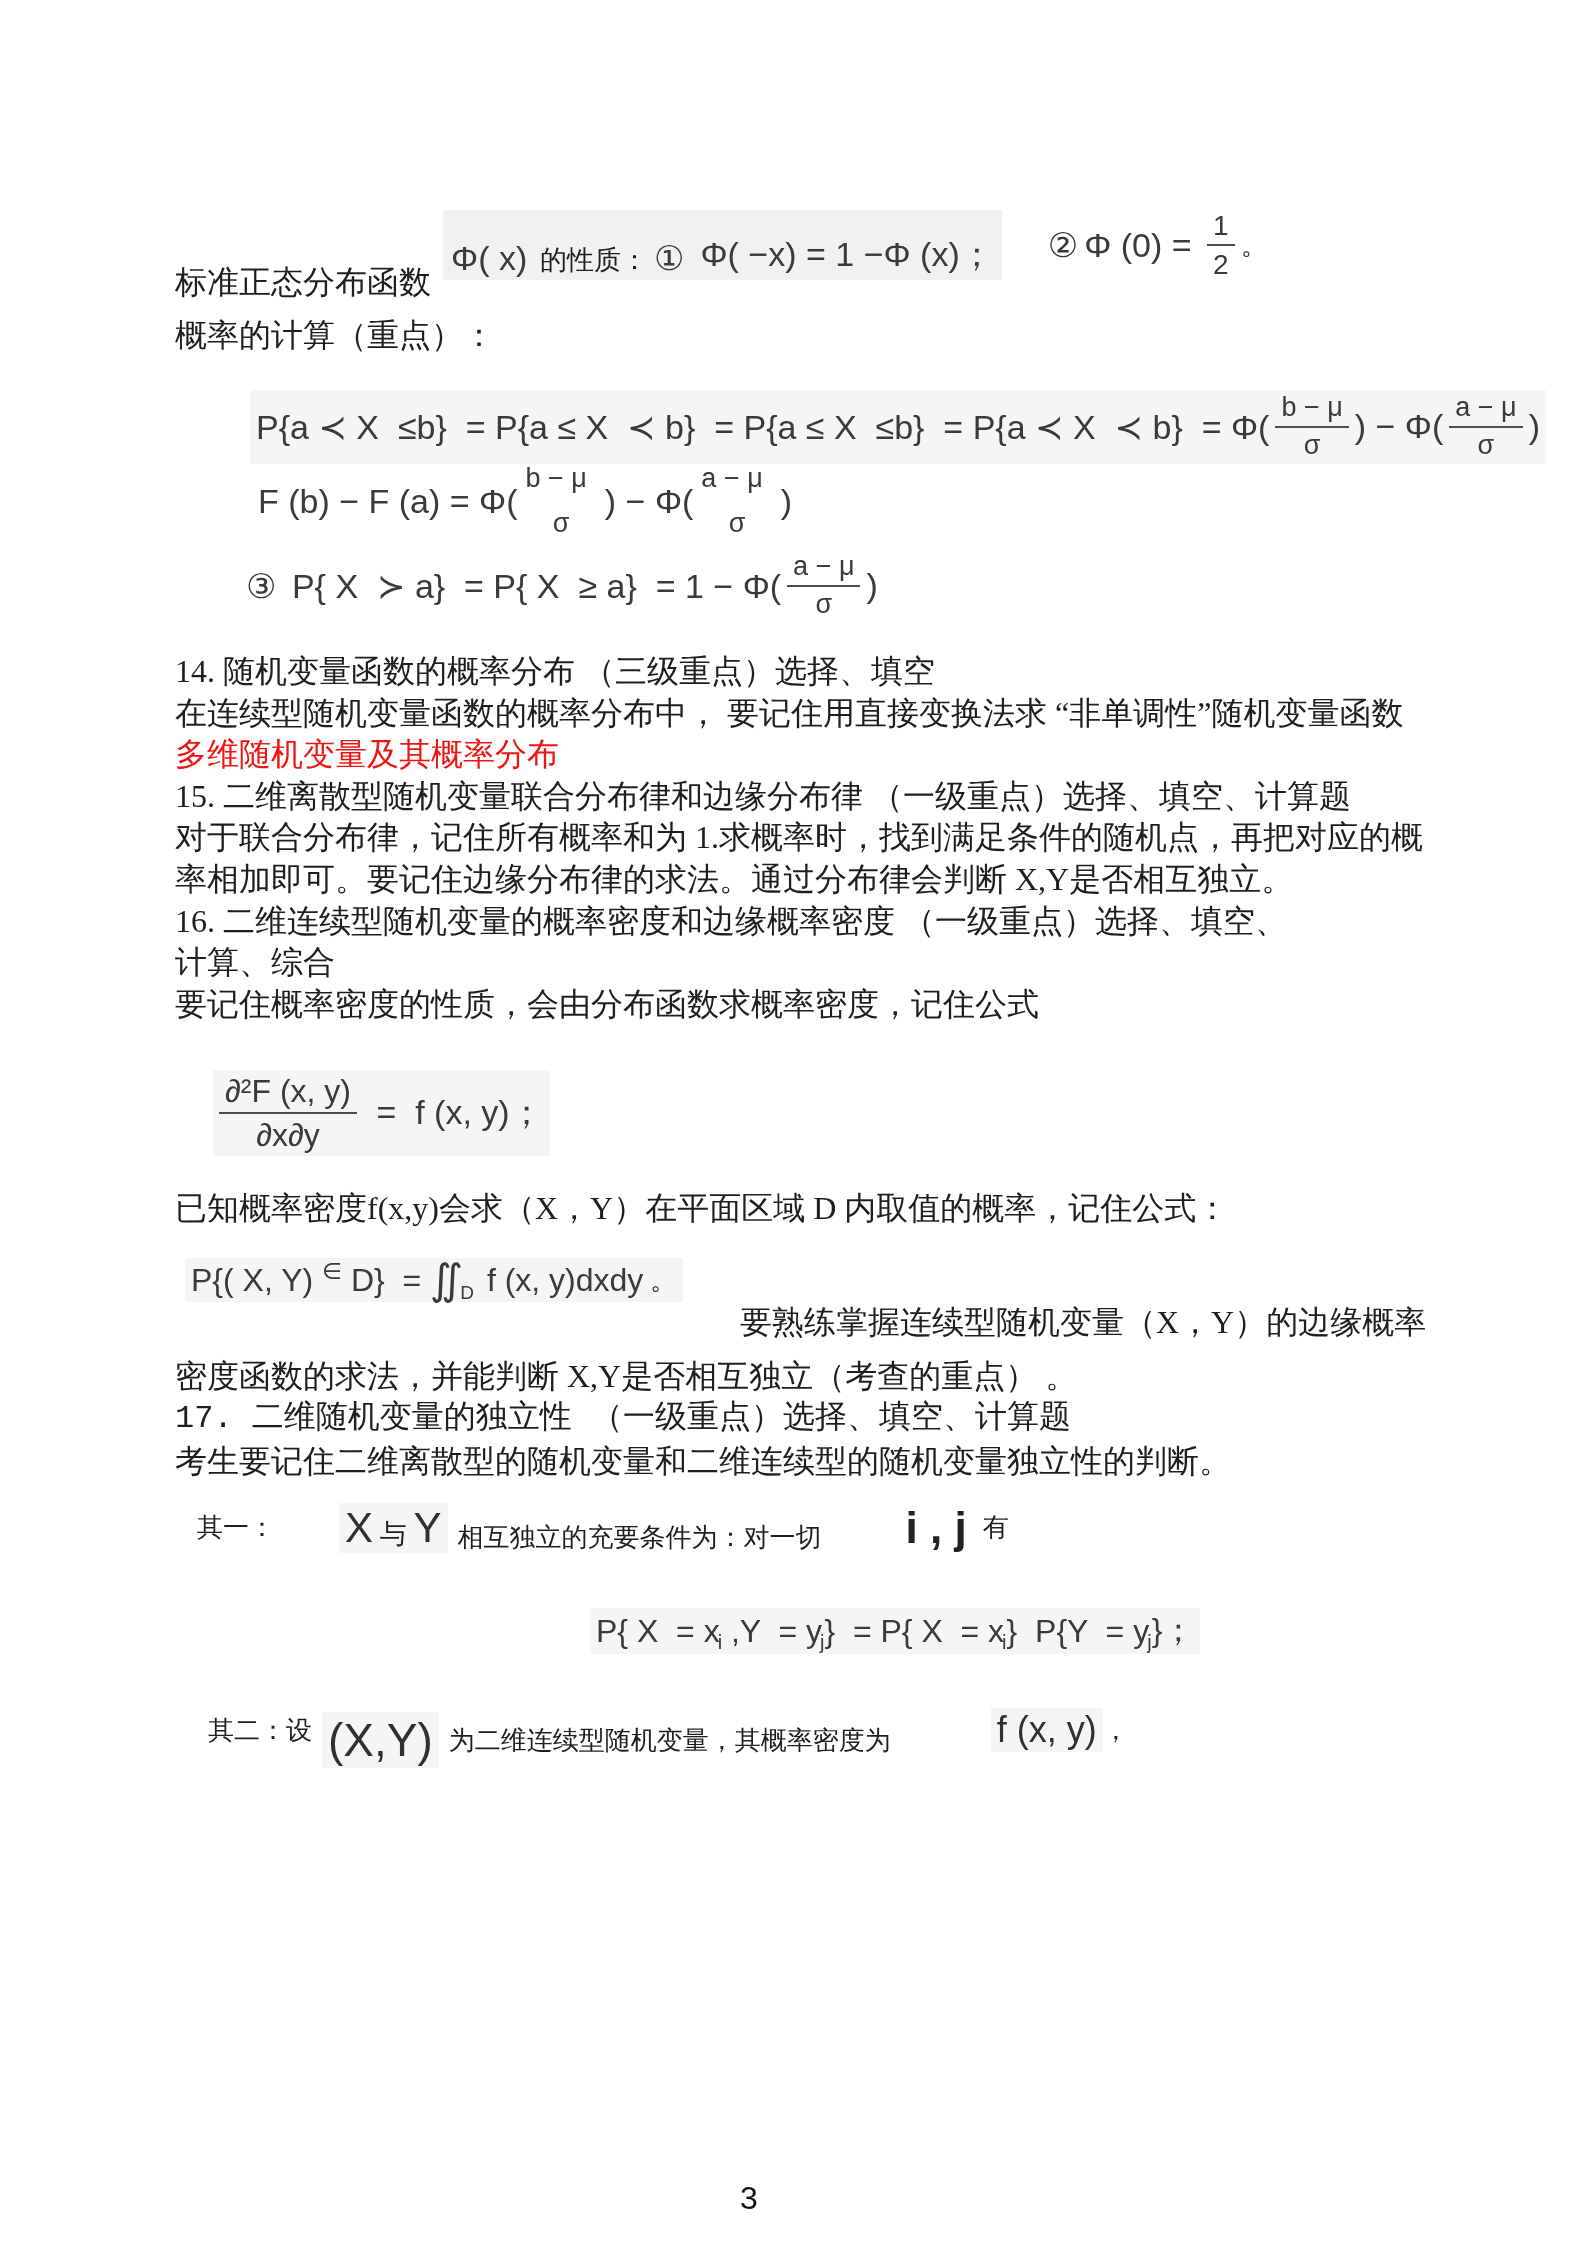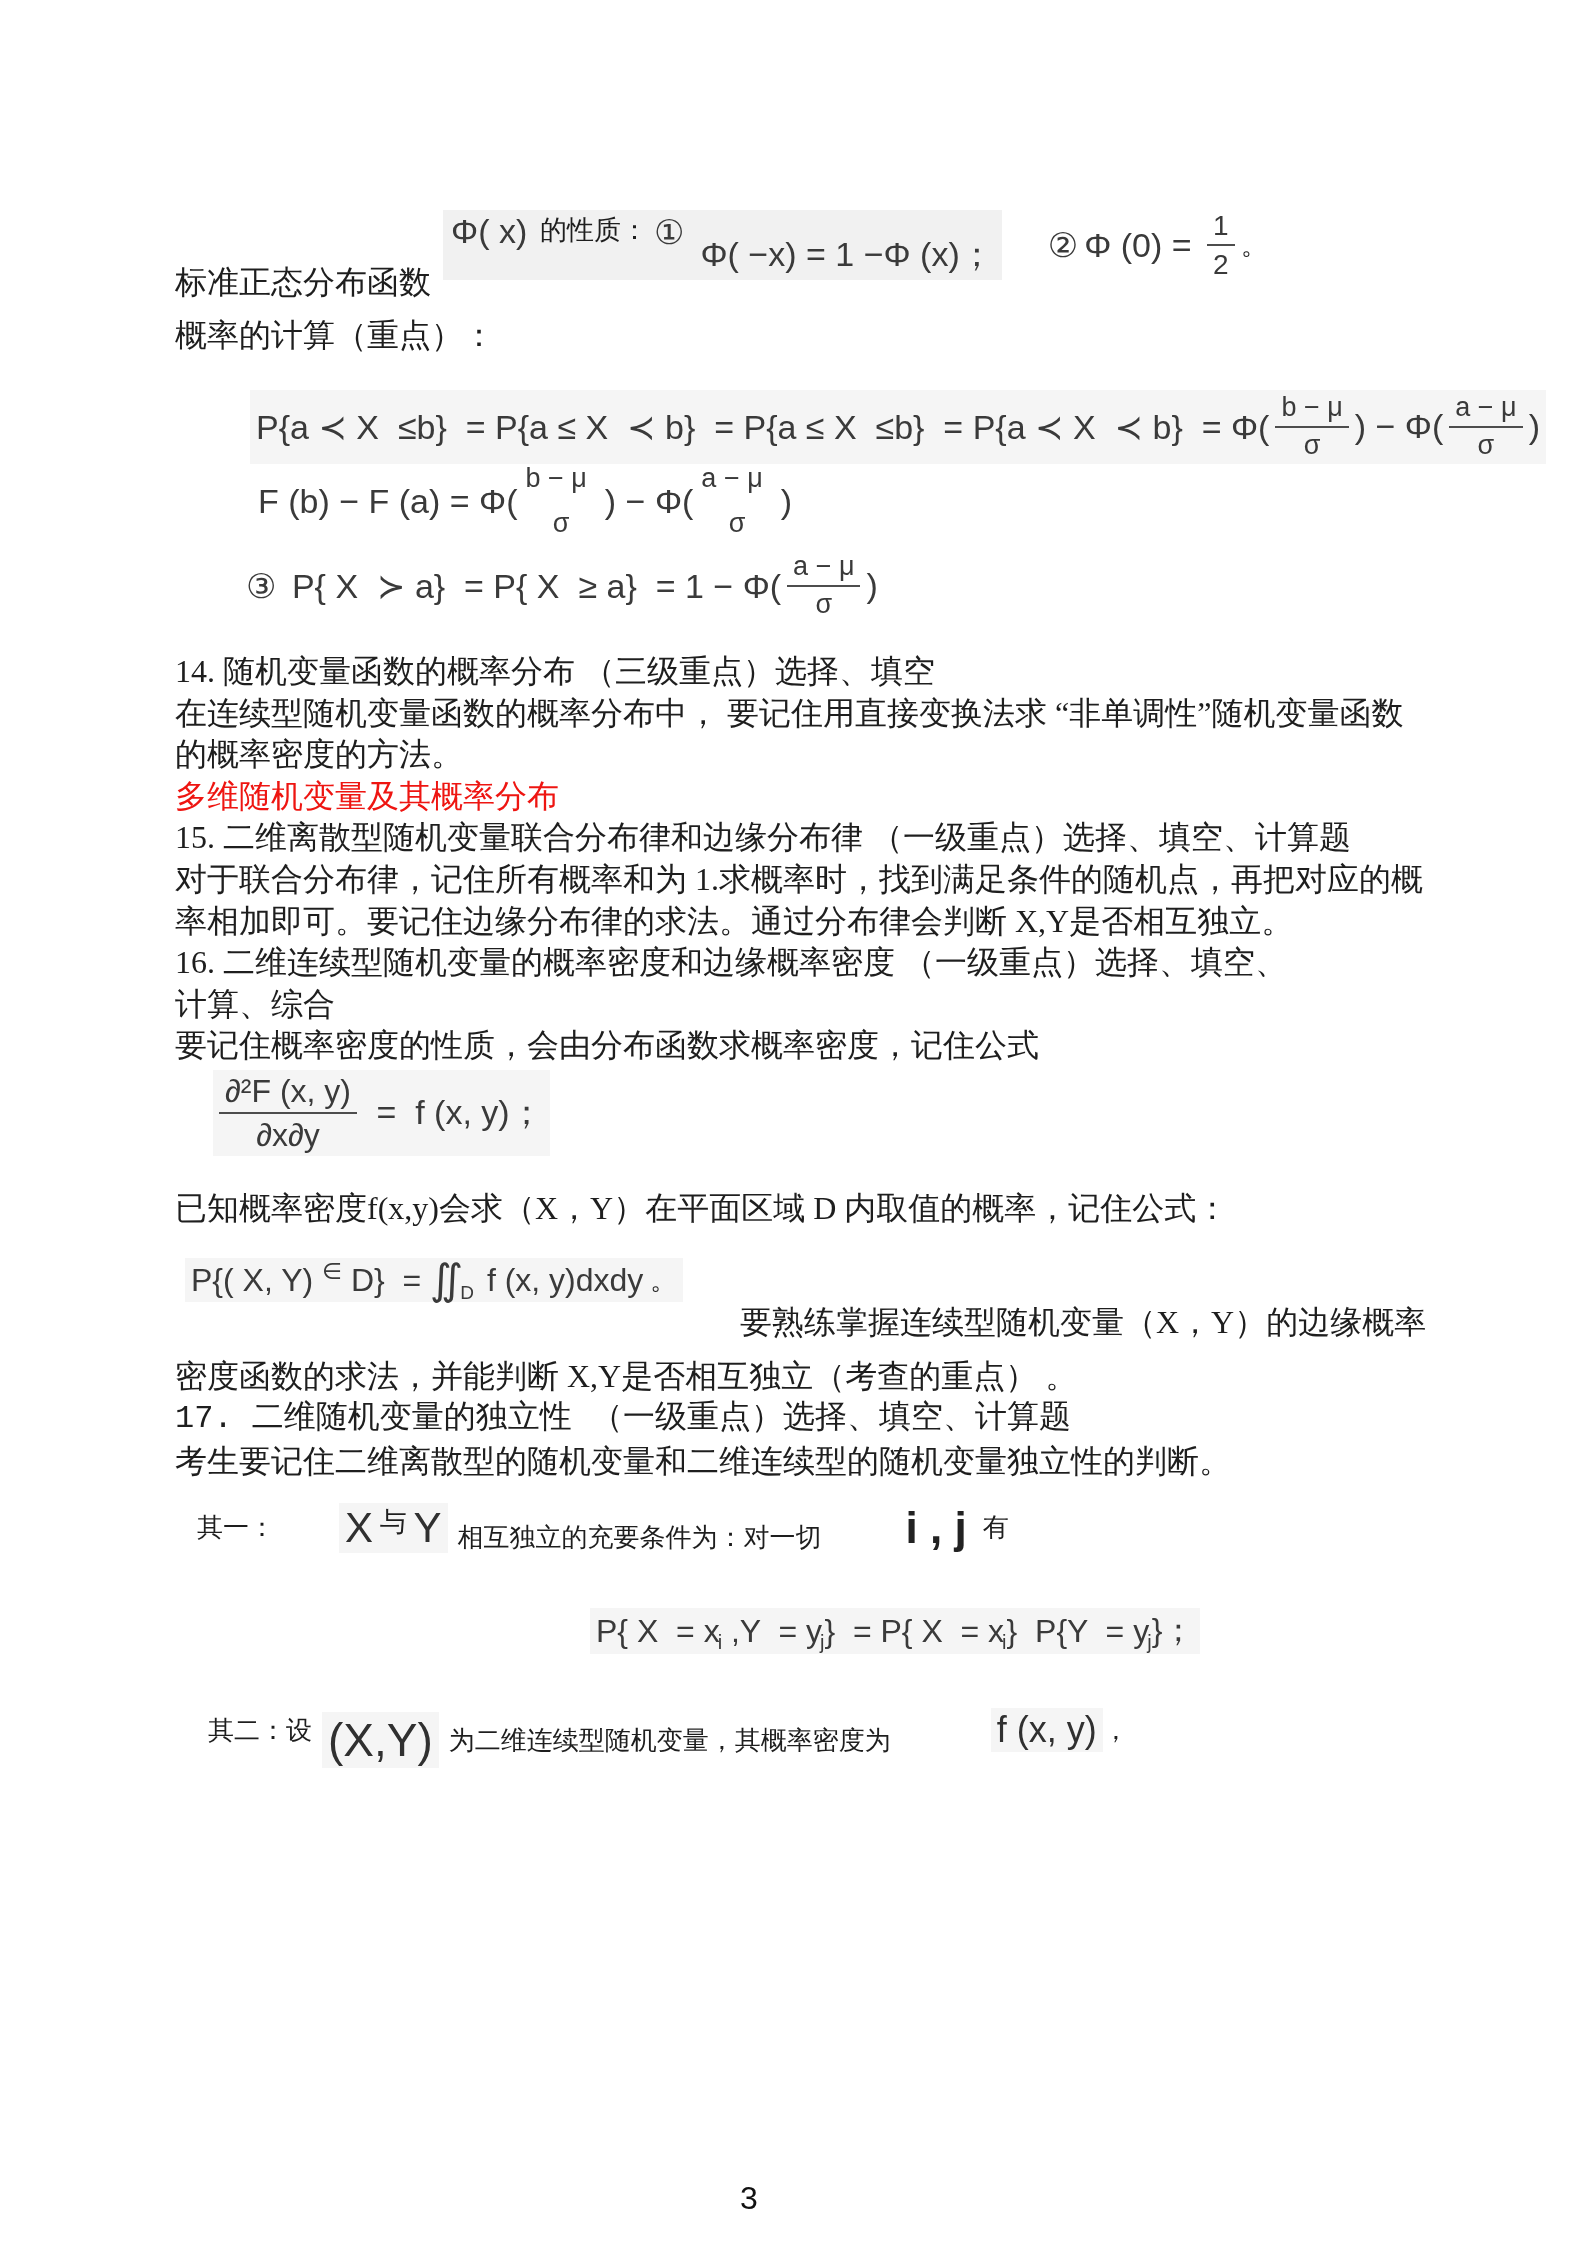--- a/index.html
+++ b/index.html
@@ -6,21 +6,21 @@
   .page{position:relative;width:1587px;height:2245px;background:#ffffff;margin:0 auto;overflow:hidden;}
   .abs{position:absolute;}
   .cn{font-family:"Liberation Serif","DejaVu Serif",serif;font-size:32px;color:#1e1e1e;line-height:1.3;}
   .cnline{white-space:pre;}
   .red{color:#ee1511;}
   .cn27{font-family:"Liberation Serif","DejaVu Serif",serif;font-size:27px;color:#1e1e1e;}
   .cn26{font-family:Liberation Sans, sans-serif;font-size:26px;color:#1e1e1e;}
   .cn30{font-family:"Liberation Serif","DejaVu Serif",serif;font-size:26px;color:#1e1e1e;}
   .frow{position:absolute;display:flex;align-items:center;font-family:"Liberation Sans","DejaVu Sans",sans-serif;color:#3a3a3a;font-size:34px;}
   .frow > *{white-space:pre;}
-  .seg{display:inline-flex;align-items:flex-start;}
+  .seg{display:inline-flex;align-items:flex-end;}
   .gray{background:#f1f1f1;padding:2px 8px;}
   .gray2{background:#f5f5f5;padding:1px 6px;}
   .frac{display:inline-flex;flex-direction:column;align-items:center;font-size:27px;line-height:1.25;}
   .fnum{border-bottom:2px solid #4d4d4d;padding:0 6px 1px;}
   .fden{padding-top:1px;}
   .nobar .fnum{border-bottom:none;padding:0 12px 0 2px;}
   .nobar .fden{margin-top:10px;}
   .frachalf{font-size:28px;}
   .sub{font-size:20px;position:relative;top:11px;margin-left:-2px;}
   .sup{font-size:23px;position:relative;top:-9px;}
@@ -98,21 +98,20 @@
     <span class="frac">
       <span class="fnum">a − μ</span>
       <span class="fden">σ</span>
     </span>
     <span>)</span>
   </div>
 
   <div class="bodyblock">
     <div class="cn cnline">14. 随机变量函数的概率分布 （三级重点）选择、填空</div>
     <div class="cn cnline">在连续型随机变量函数的概率分布中， 要记住用直接变换法求 “非单调性”随机变量函数</div>
-    <div class="cn cnline">的概率密度的方法。</div>
     <div class="cn cnline red">多维随机变量及其概率分布</div>
     <div class="cn cnline">15. 二维离散型随机变量联合分布律和边缘分布律 （一级重点）选择、填空、计算题</div>
     <div class="cn cnline">对于联合分布律，记住所有概率和为 1.求概率时，找到满足条件的随机点，再把对应的概</div>
     <div class="cn cnline">率相加即可。要记住边缘分布律的求法。通过分布律会判断 X,Y是否相互独立。</div>
     <div class="cn cnline">16. 二维连续型随机变量的概率密度和边缘概率密度 （一级重点）选择、填空、</div>
     <div class="cn cnline">计算、综合</div>
     <div class="cn cnline">要记住概率密度的性质，会由分布函数求概率密度，记住公式</div>
   </div>
 
   <div class="frow gray2" style="left:213px;top:1070px;gap:10px;">

